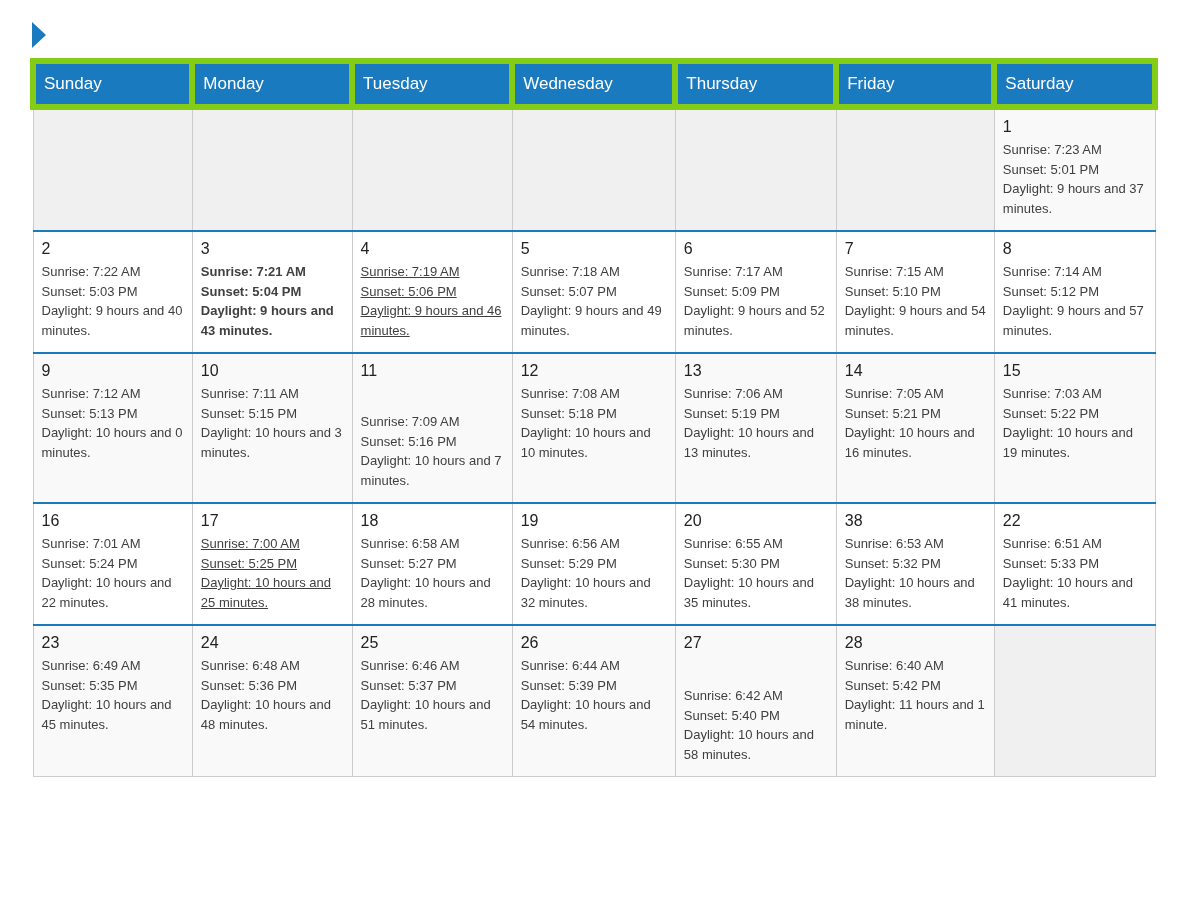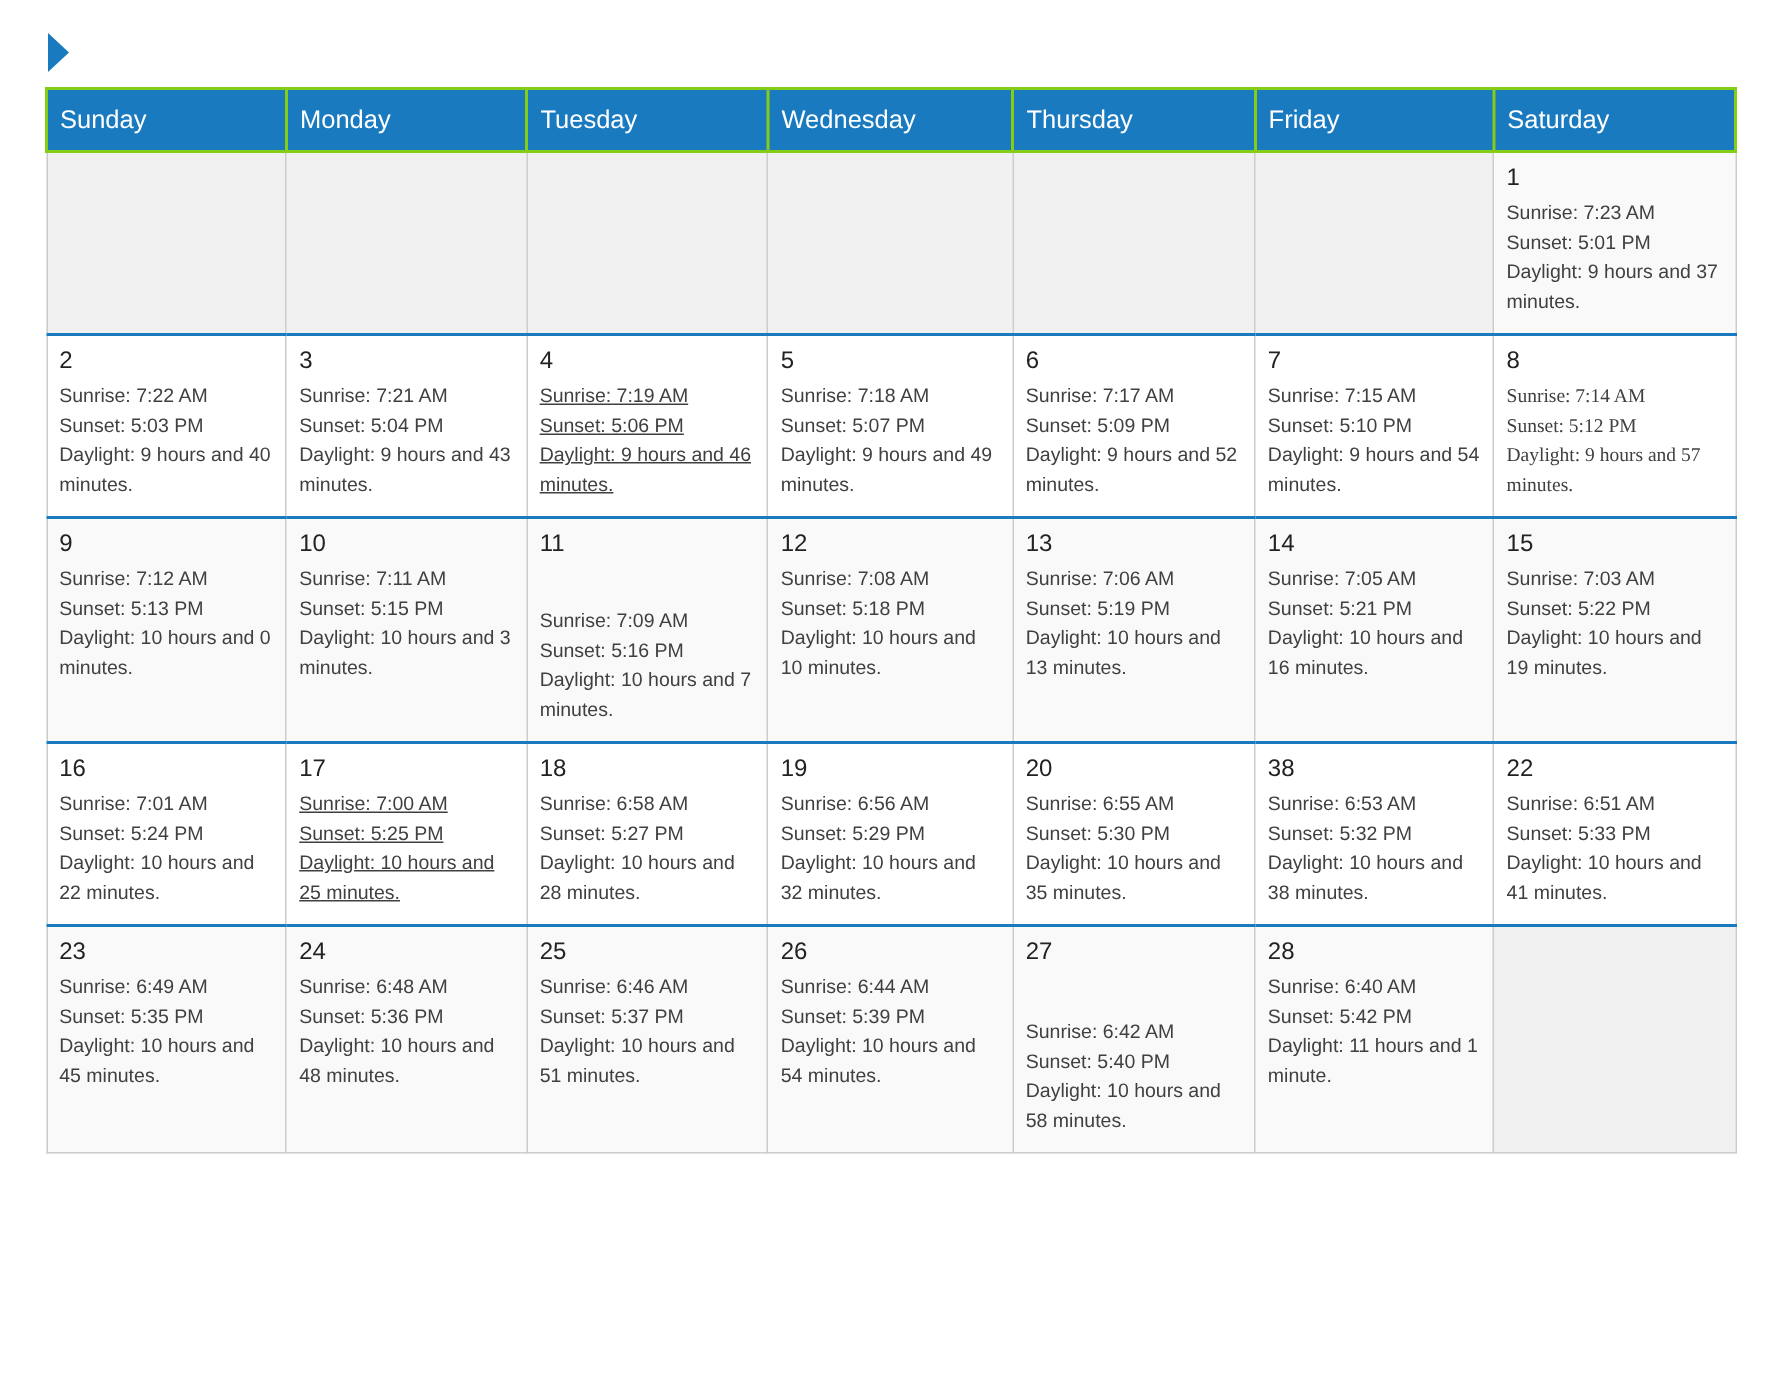--- a/index.html
+++ b/index.html
@@ -64,21 +64,21 @@
       border-collapse: collapse;
       margin-top: 10px;
     }
     .calendar th {
       background-color: #1a7abf;
       color: #fff;
       font-size: 17px;
       font-weight: normal;
       padding: 10px 8px;
       text-align: left;
-      border: 2px solid #84cc16;
+      border: 6px solid #84cc16;
     }
     .calendar td {
       vertical-align: top;
       border: 1px solid #ccc;
       padding: 8px 8px 12px 8px;
       width: 170px;
       min-height: 120px;
       font-size: 13px;
       color: #333;
       background: #fff;
@@ -154,21 +154,21 @@
       </tr>
       <tr>
         <td>
           <span class="day-num">2</span>
           <div class="day-info" style="white-space: pre-line;">Sunrise: 7:22 AM
 Sunset: 5:03 PM
 Daylight: 9 hours and 40 minutes.</div>
         </td>
         <td>
           <span class="day-num">3</span>
-          <div class="day-info" style="white-space: pre-line;">Sunrise: 7:21 AM
+          <div class="day-info" style="white-space: pre-line; font-weight: bold;">Sunrise: 7:21 AM
 Sunset: 5:04 PM
 Daylight: 9 hours and 43 minutes.</div>
         </td>
         <td>
           <span class="day-num">4</span>
           <div class="day-info" style="white-space: pre-line; text-decoration: underline;">Sunrise: 7:19 AM
 Sunset: 5:06 PM
 Daylight: 9 hours and 46 minutes.</div>
         </td>
         <td>
@@ -184,21 +184,21 @@
 Daylight: 9 hours and 52 minutes.</div>
         </td>
         <td>
           <span class="day-num">7</span>
           <div class="day-info" style="white-space: pre-line;">Sunrise: 7:15 AM
 Sunset: 5:10 PM
 Daylight: 9 hours and 54 minutes.</div>
         </td>
         <td>
           <span class="day-num">8</span>
-          <div class="day-info" style="white-space: pre-line; font-family: Liberation Serif, serif;">Sunrise: 7:14 AM
+          <div class="day-info" style="white-space: pre-line;">Sunrise: 7:14 AM
 Sunset: 5:12 PM
 Daylight: 9 hours and 57 minutes.</div>
         </td>
       </tr>
       <tr>
         <td>
           <span class="day-num">9</span>
           <div class="day-info" style="white-space: pre-line;">Sunrise: 7:12 AM
 Sunset: 5:13 PM
 Daylight: 10 hours and 0 minutes.</div>

